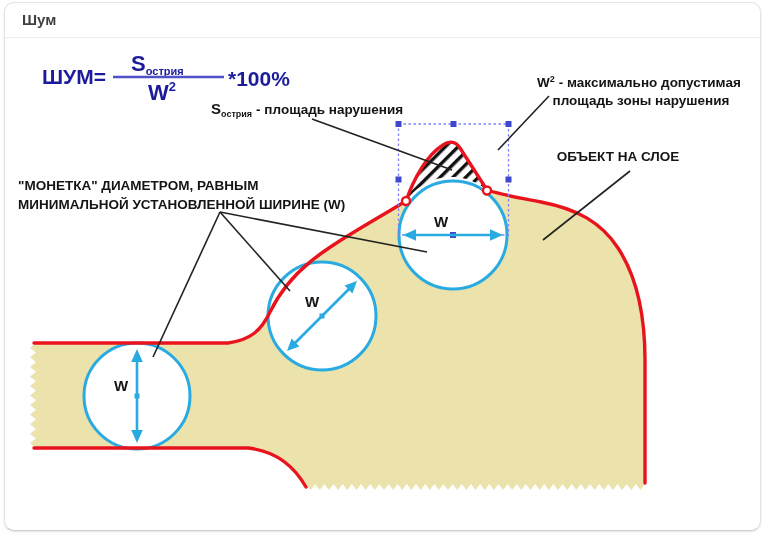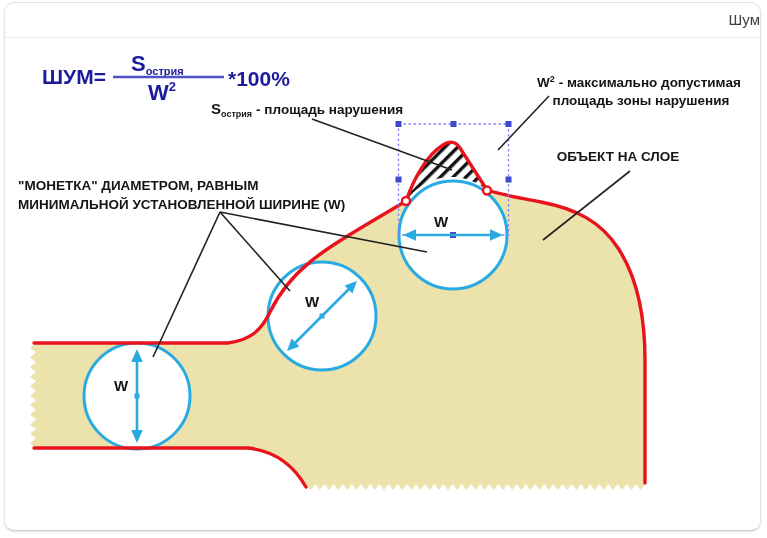--- a/index.html
+++ b/index.html
@@ -18,24 +18,23 @@
     border-bottom-color: #cfcfcf;
     border-radius: 10px;
     box-shadow: 0 1px 2px rgba(0,0,0,0.12);
     box-sizing: border-box;
   }
   .card-header {
     height: 34px;
     line-height: 34px;
     padding-left: 17px;
     font-size: 15px;
-    font-weight: normal;
+    font-weight: bold;
     color: #3f3f3f;
     border-bottom: 1px solid #ececec;
-    text-align: right;
   }
   svg.diagram {
     position: absolute;
     left: 0; top: 0;
     width: 767px; height: 538px;
   }
   svg text { font-family: "Liberation Sans", sans-serif; font-weight: bold; }
   .lbl  { fill: #141414; font-size: 13.5px; }
   .wlbl { fill: #141414; font-size: 15px; }
   .navy { fill: #1b1b9c; }

